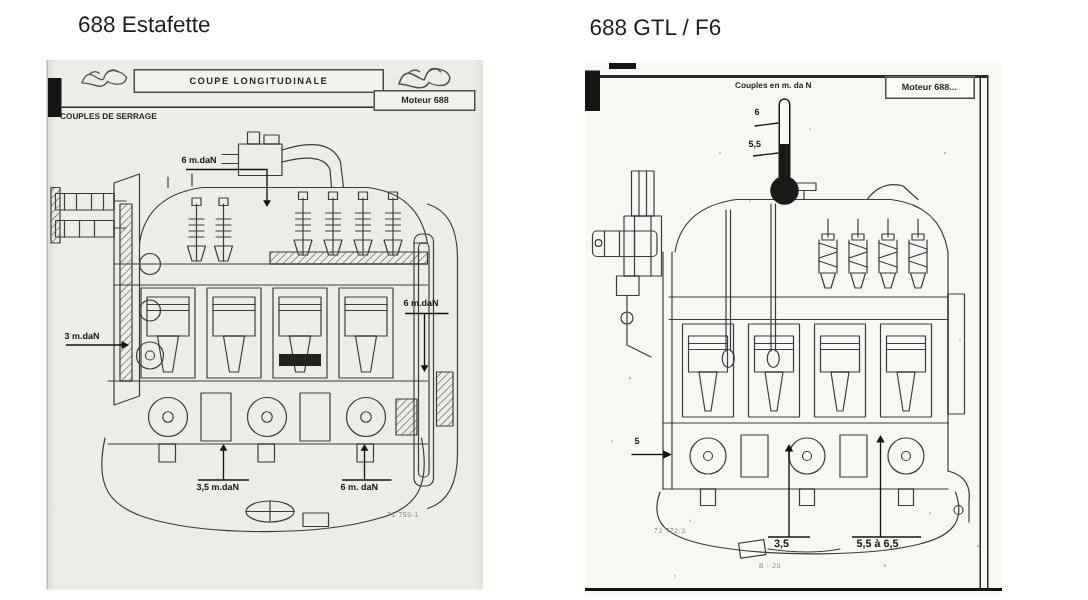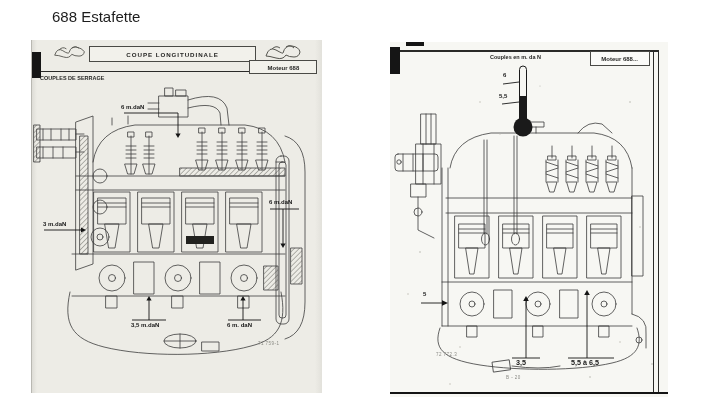--- a/index.html
+++ b/index.html
@@ -27,20 +27,21 @@
   .rule{position:absolute;background:#2a2a28;}
   .dbl-line{position:absolute;border-left:1.5px solid #2a2a28;border-right:1.5px solid #2a2a28;}
   .ls{letter-spacing:1.5px;}
 </style>
 </head>
 <body>
 
 <div class="stage">
 
   <div class="title" style="left:52px;top:8px;">688 Estafette</div>
+  <div class="title" style="left:393px;top:10px;">688 GTL / F6</div>
 
   <div class="scan scan-left">
 
     <svg class="art" viewBox="0 0 290 353" aria-hidden="true">
       <defs>
         <pattern id="hL" width="3.5" height="3.5" patternUnits="userSpaceOnUse" patternTransform="rotate(45)">
           <line x1="0" y1="0" x2="0" y2="3.5" stroke="#61615c" stroke-width="0.9"></line>
         </pattern>
         <g id="vuL" stroke="#3c3c3c" fill="none" stroke-width="0.8">
           <line x1="0" y1="-8" x2="0" y2="30"></line>

